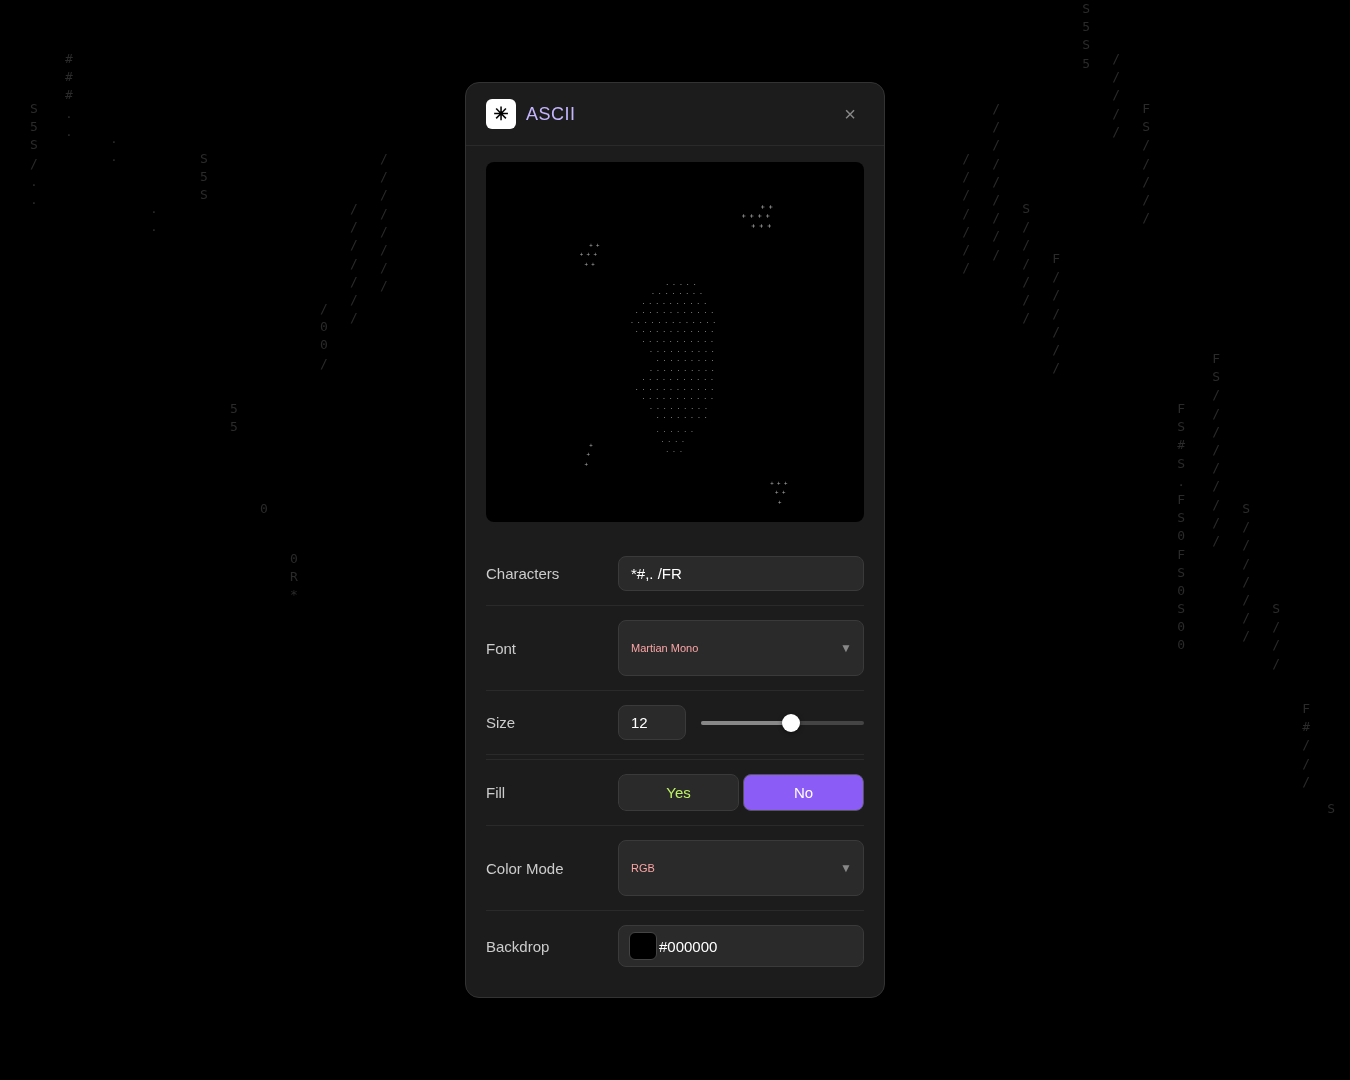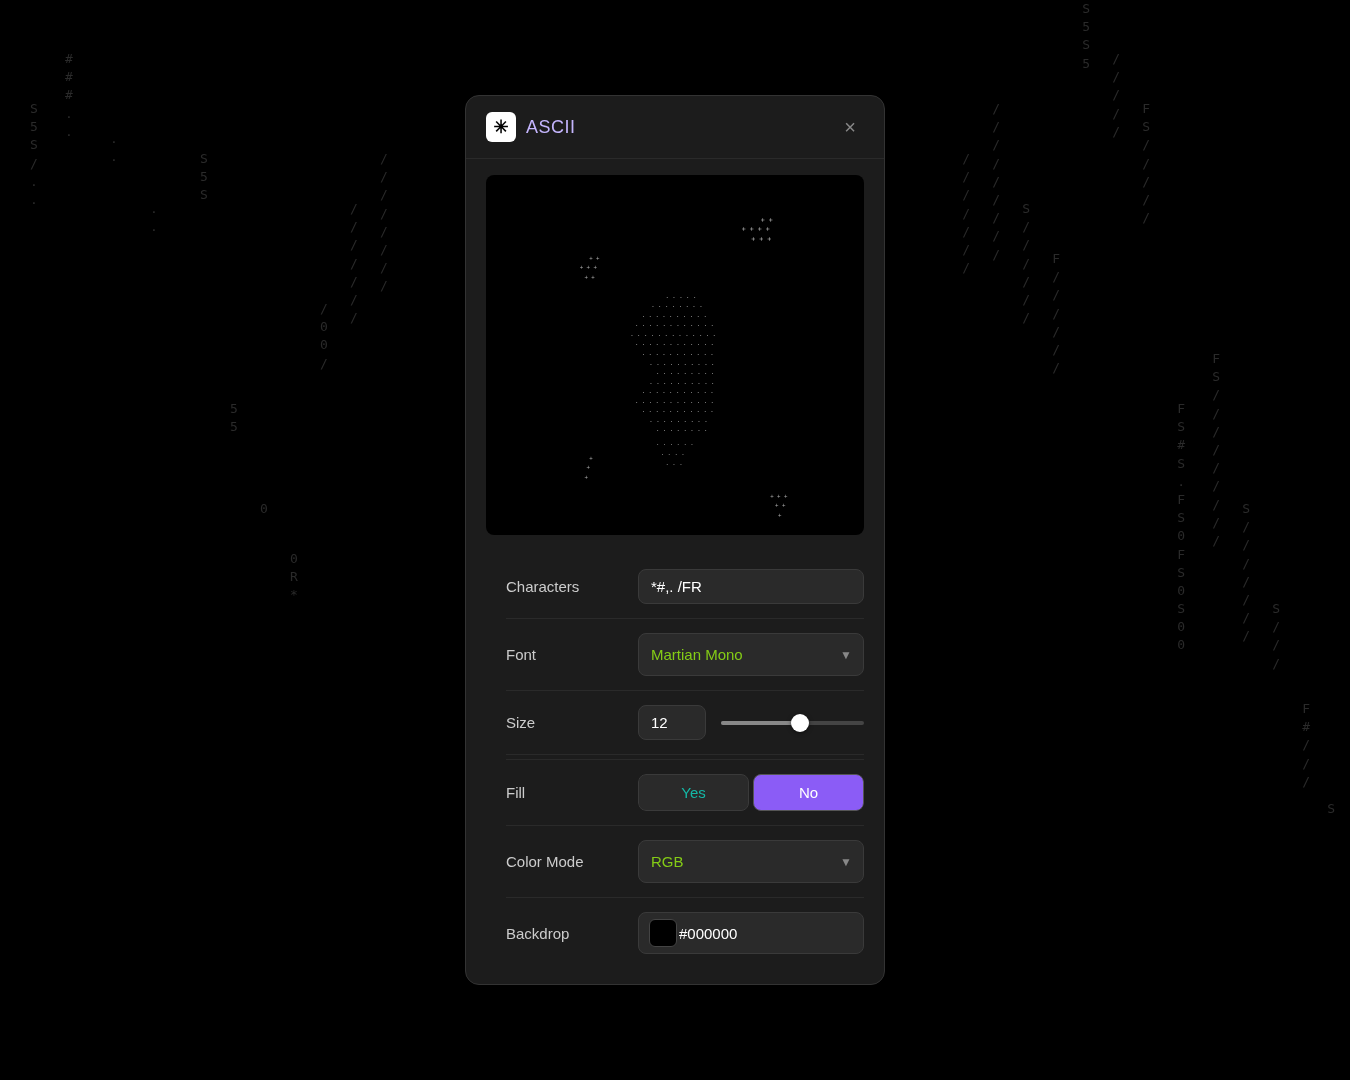--- a/index.html
+++ b/index.html
@@ -114,21 +114,20 @@
       word-break: break-all;
       overflow: hidden;
     }
 
     
     .controls {
       padding: 8px 20px 20px;
       display: flex;
       flex-direction: column;
       gap: 4px;
-      margin-left: 20px;
     }
 
     .control-row {
       display: flex;
       align-items: center;
       padding: 10px 0;
       gap: 12px;
     }
 
     .control-label {
@@ -152,23 +151,23 @@
       flex: 1;
       position: relative;
       display: flex;
       align-items: center;
     }
     .dropdown-wrapper select {
       width: 100%;
       background: #2a2a2a;
       border: 1px solid #3a3a3a;
       border-radius: 8px;
-      color: #84cc16;
-      font-size: 15px;
-      padding: 12px 12px;
+      color: #fca5a5;
+      font-size: 11px;
+      padding: 21px 12px;
       outline: none;
       cursor: pointer;
       appearance: none;
       -webkit-appearance: none;
     }
     .dropdown-arrow {
       position: absolute;
       right: 12px;
       pointer-events: none;
       color: #888;
@@ -224,21 +223,21 @@
       border-radius: 8px;
       overflow: hidden;
       gap: 4px;
     }
     .toggle-btn {
       flex: 1;
       padding: 9px;
       background: #2a2a2a;
       border: 1px solid #3a3a3a;
       border-radius: 8px;
-      color: #14b8a6;
+      color: #bef264;
       font-size: 15px;
       cursor: pointer;
       text-align: center;
     }
     .toggle-btn.active {
       background: #8b5cf6;
       color: #fff;
       border-color: #555;
     }
 

